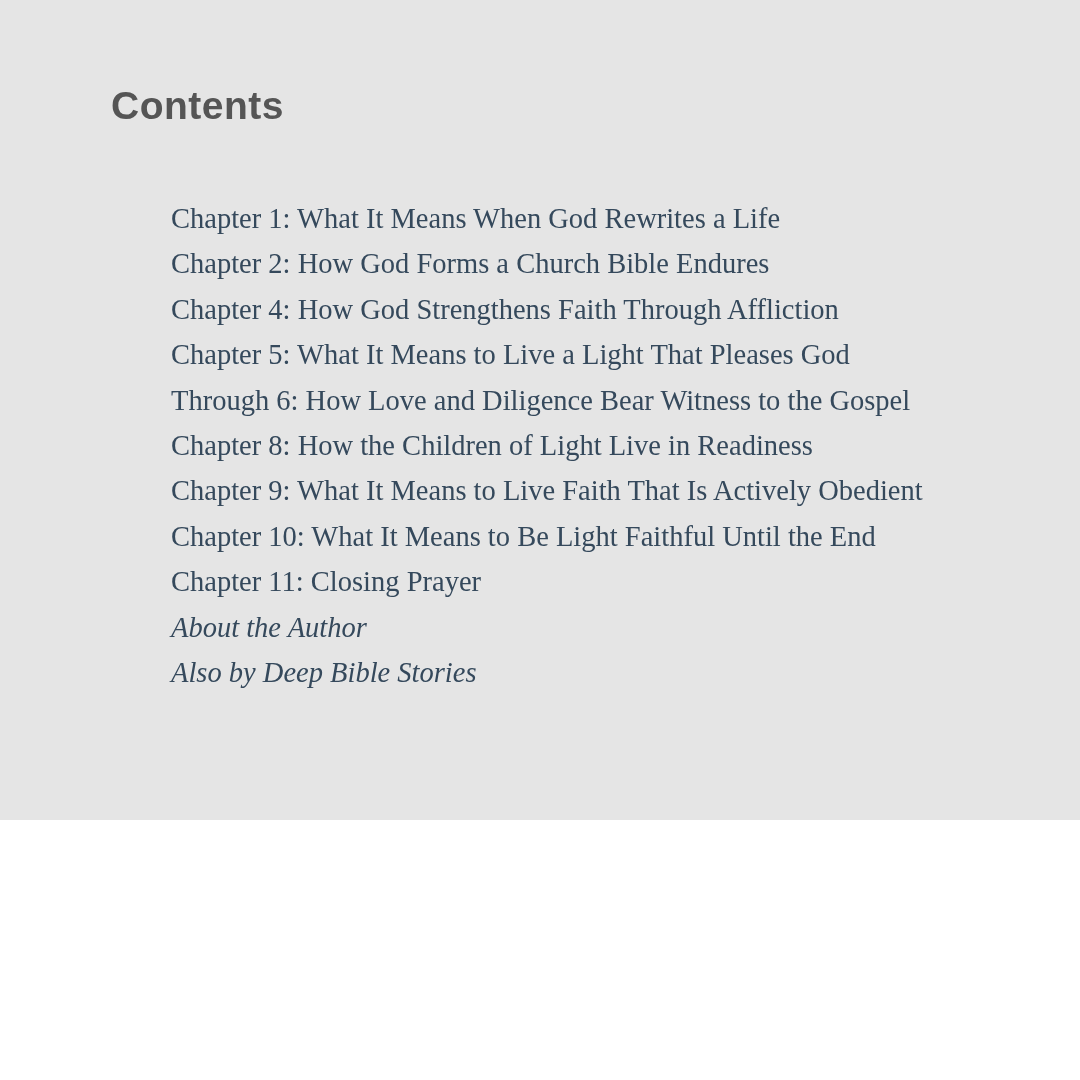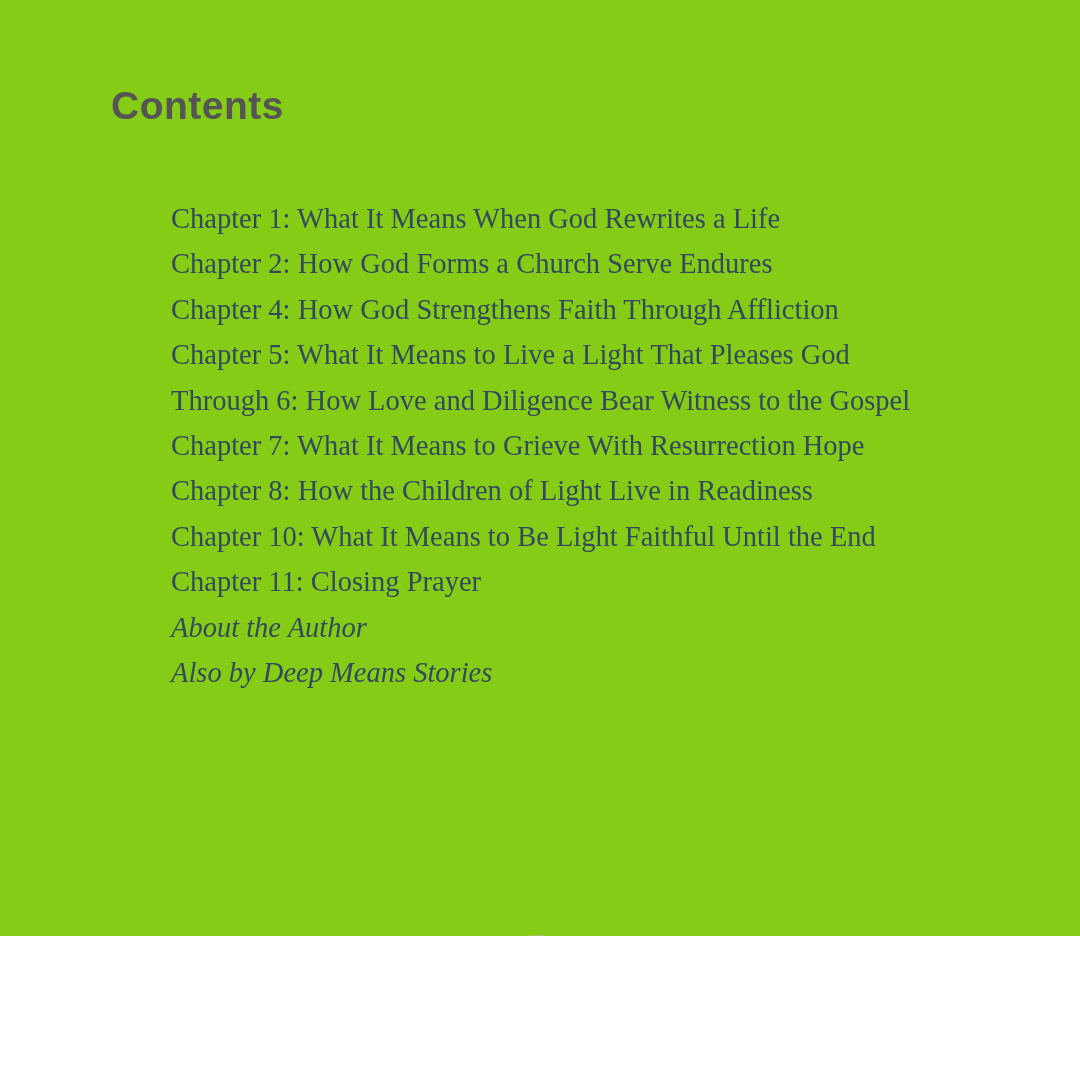--- a/index.html
+++ b/index.html
@@ -3,22 +3,22 @@
 <meta charset="utf-8">
 <style>
   html, body {
     margin: 0;
     padding: 0;
     background: #ffffff;
   }
   .sheet {
     position: relative;
     width: 1080px;
-    height: 936px;
-    background: #84cc16;
+    height: 820px;
+    background: #e5e5e5;
     overflow: hidden;
     font-family: "Liberation Serif", serif;
   }
   .page-title {
     position: absolute;
     left: 111px;
     top: 84px;
     margin: 0;
     font-family: "Liberation Sans", sans-serif;
     font-weight: 700;
@@ -103,30 +103,30 @@
 </style>
 </head>
 <body>
 
 <div class="sheet">
 
   <h1 class="page-title">Contents</h1>
 
   <ul class="toc-list">
     <li class="toc-entry">Chapter 1: What It Means When God Rewrites a Life</li>
-    <li class="toc-entry">Chapter 2: How God Forms a Church Serve Endures</li>
+    <li class="toc-entry">Chapter 2: How God Forms a Church Bible Endures</li>
     <li class="toc-entry">Chapter 4: How God Strengthens Faith Through Affliction</li>
     <li class="toc-entry">Chapter 5: What It Means to Live a Light That Pleases God</li>
     <li class="toc-entry">Through 6: How Love and Diligence Bear Witness to the Gospel</li>
-    <li class="toc-entry">Chapter 7: What It Means to Grieve With Resurrection Hope</li>
     <li class="toc-entry">Chapter 8: How the Children of Light Live in Readiness</li>
+    <li class="toc-entry">Chapter 9: What It Means to Live Faith That Is Actively Obedient</li>
     <li class="toc-entry">Chapter 10: What It Means to Be Light Faithful Until the End</li>
     <li class="toc-entry">Chapter 11: Closing Prayer</li>
     <li class="toc-entry italic">About the Author</li>
-    <li class="toc-entry italic">Also by Deep Means Stories</li>
+    <li class="toc-entry italic">Also by Deep Bible Stories</li>
   </ul>
 
   <div class="logo-outer">
     <div class="logo-inner">
       <span class="logo-line logo-line-1">DEEP</span>
       <span class="logo-line logo-line-2">DEEP</span>
       <span class="logo-line logo-line-3">STORIES</span>
     </div>
   </div>
 

